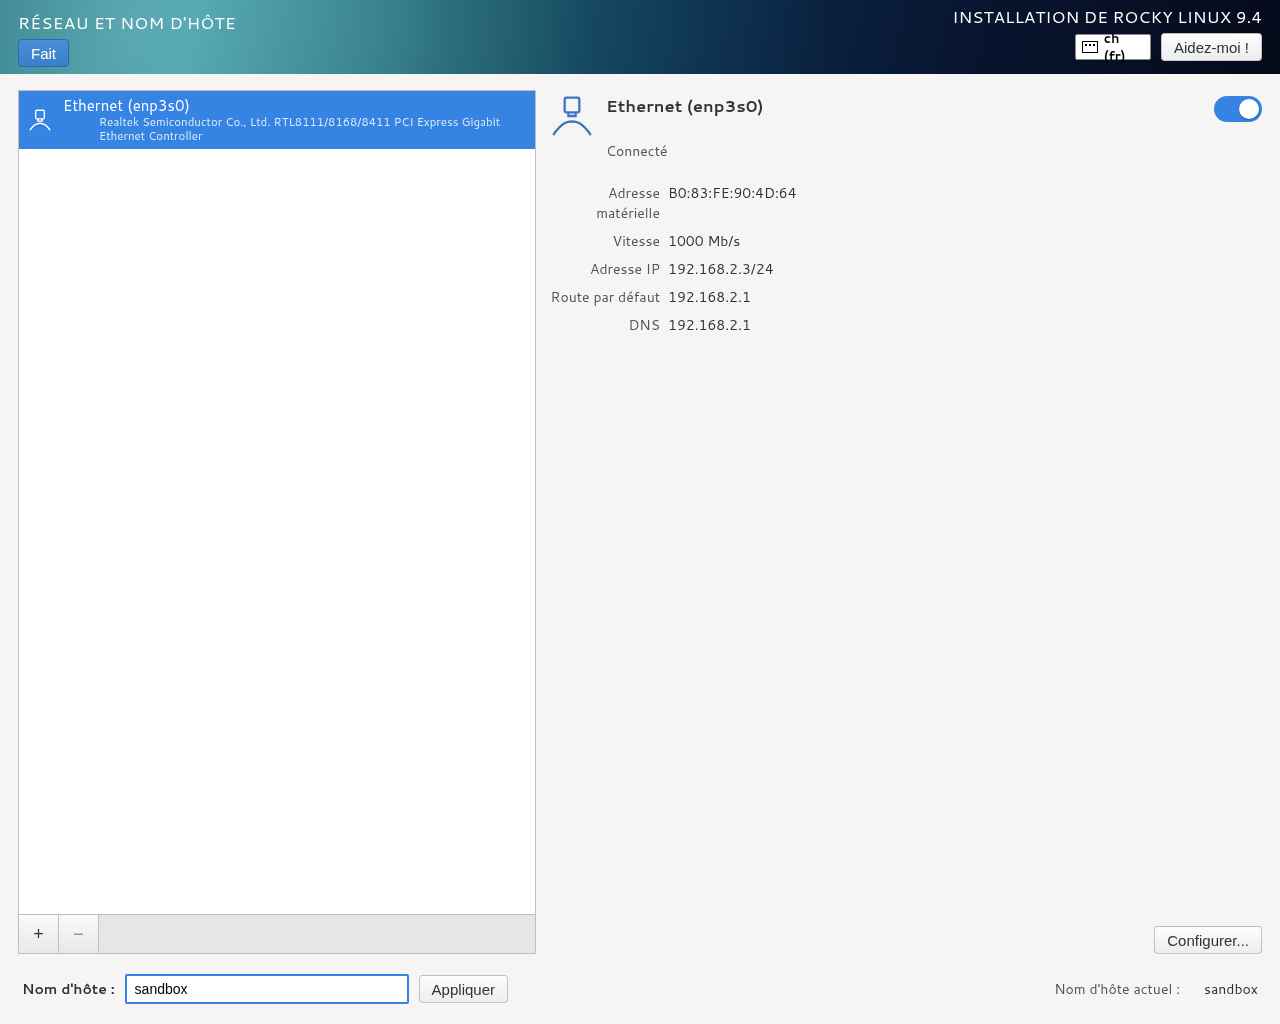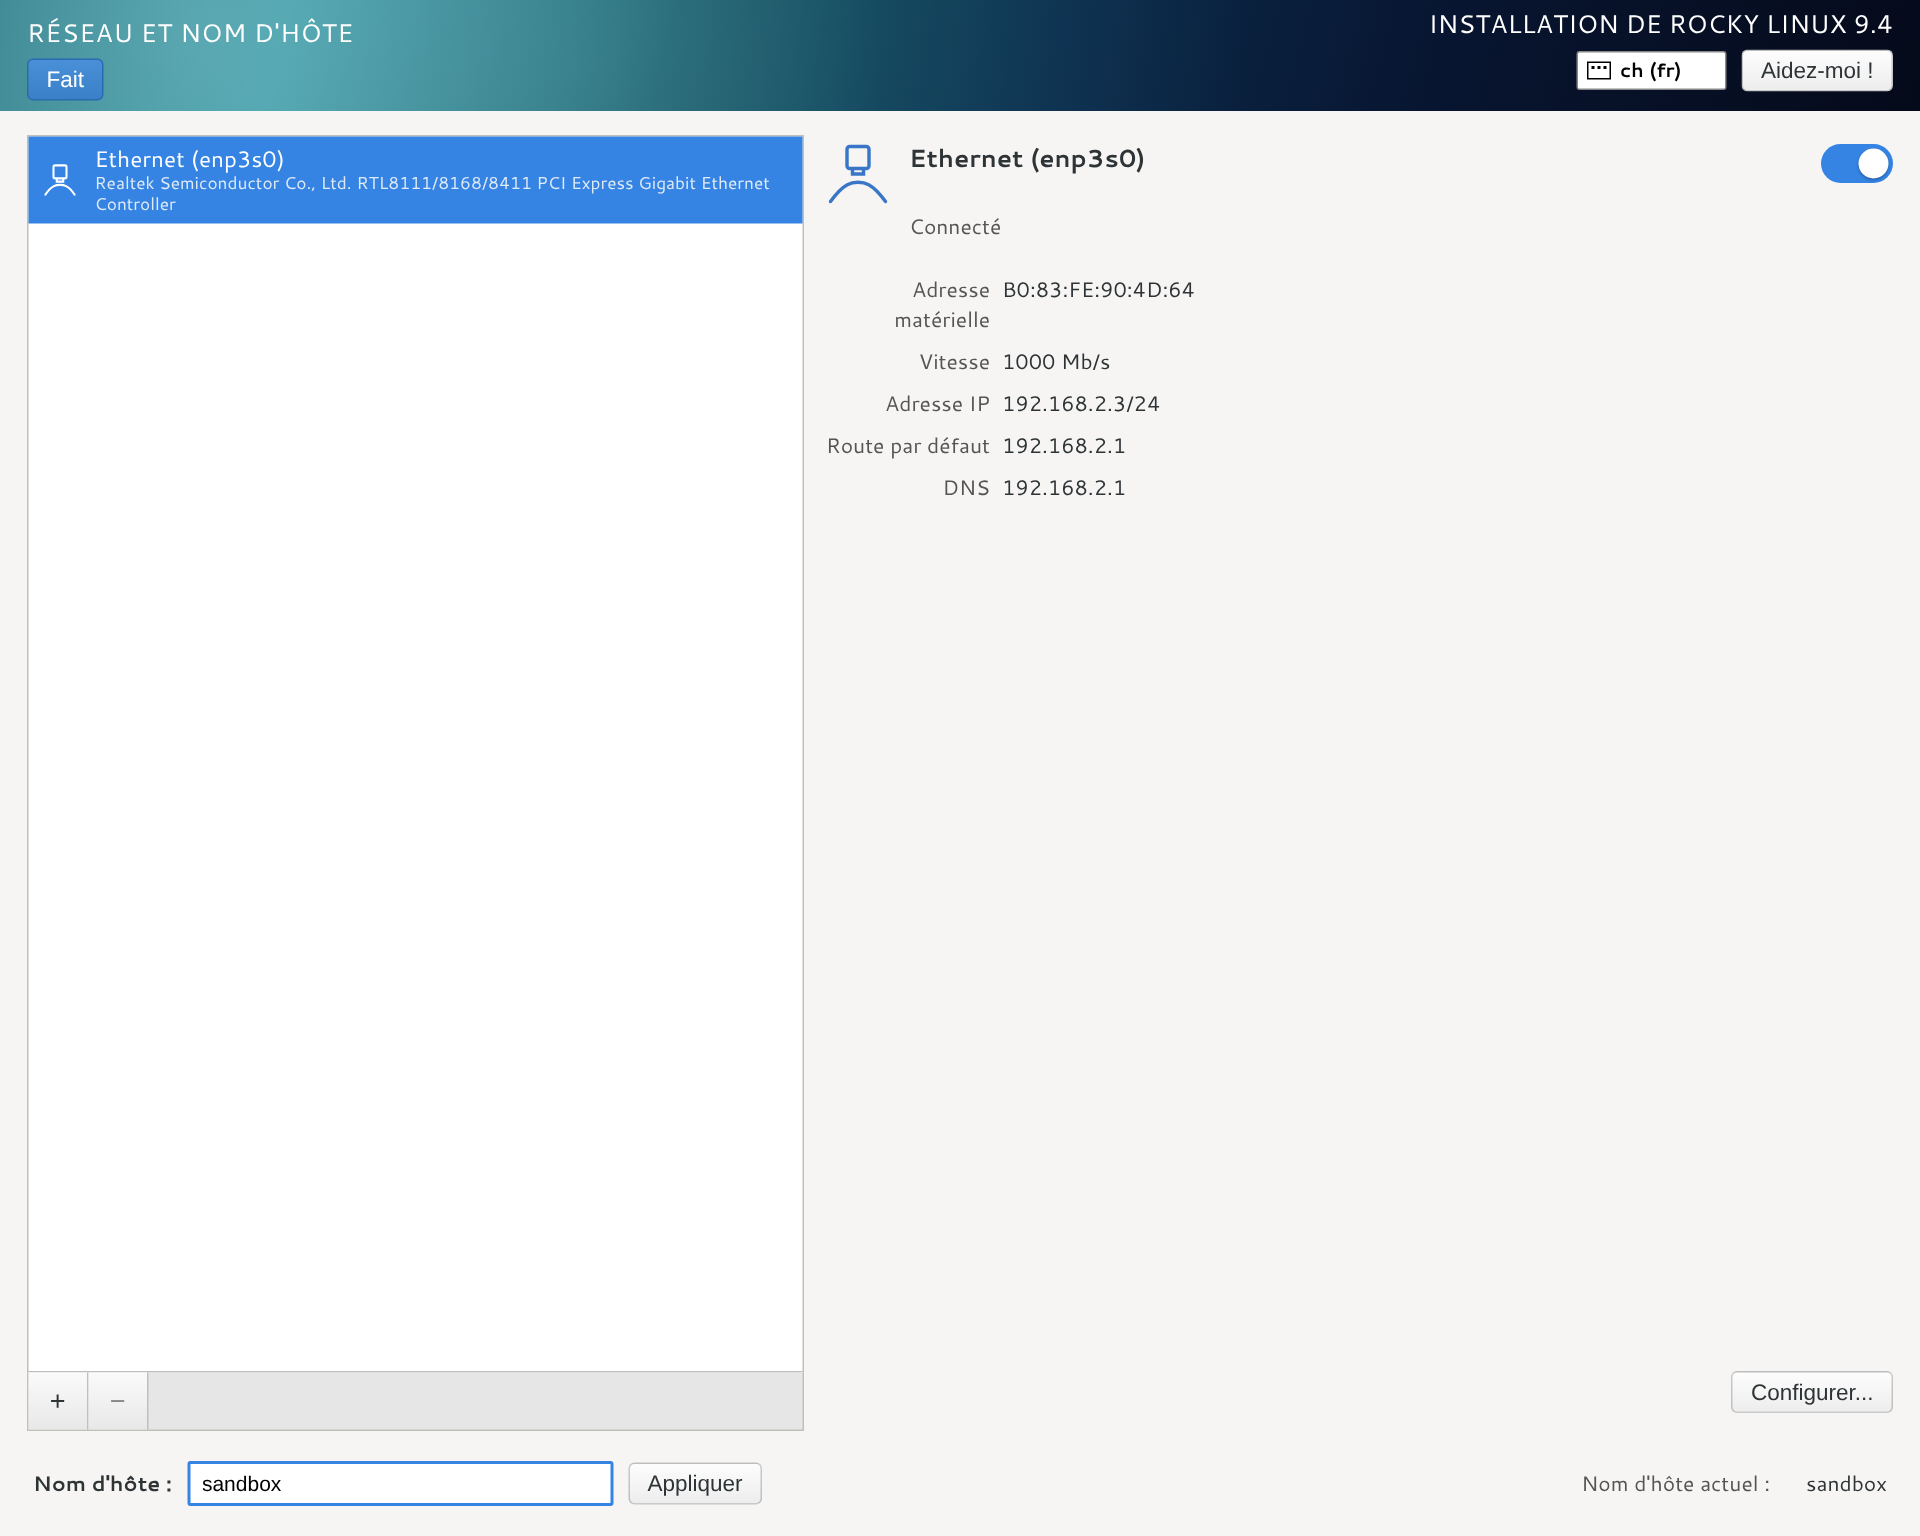--- a/index.html
+++ b/index.html
@@ -57,21 +57,21 @@
   border: 1px solid #2a6bb0;
   color:#fff;
 }
 .banner-row2 { margin-top: 5px; display:flex; gap:10px; align-items:center;}
 .banner-right .banner-row2 { justify-content:flex-end; }
 .kbd-box {
   background: #fff;
   border:1px solid #888;
   border-radius: 2px;
   height: 26px;
-  width: 100px;
+  width: 76px;
   display:flex;align-items:center;
   padding: 0 6px;
   gap:6px;
   font-size: 13px;
   font-weight:600;
   color:#000;
 }
 .kbd-icon {
   width:16px;height:12px;border:1.5px solid #000;position:relative;
 }
@@ -100,21 +100,21 @@
   padding:6px 10px 6px 8px;
   display:flex;
   align-items:center;
   gap:10px;
 }
 .device-icon-small {
   width:26px;height:26px;flex-shrink:0;
 }
 .device-text { display:flex;flex-direction:column;line-height:1.2;}
 .device-name-small { font-size:15px;font-weight:500;}
-.device-sub { font-size:11.5px;color:#dfeaf7;}
+.device-sub { font-size:11.5px;color:#dfeaf7;margin-left:36px;}
 .addremove {
   display:flex;
   border:1px solid #c0bfbc;
   border-top:none;
   background:#e6e6e6;
   height:39px;
 }
 .addremove button{
   width:40px;height:100%;
   border:none;
@@ -150,21 +150,21 @@
   margin-top:22px;
   display:grid;
   grid-template-columns: 110px auto;
   column-gap:8px;
   row-gap:8px;
   font-size:14px;
 }
 .detail-grid .k { text-align:right;color:#555;}
 .detail-grid .v { color:#2e3436;}
 .configure-row {
-  position:absolute;right:0;bottom:12px;
+  position:absolute;right:0;bottom:0;
 }
 
 
 .hostname-row {
   height:70px;
   display:flex;
   align-items:center;
   padding: 0 22px;
   gap:10px;
 }

